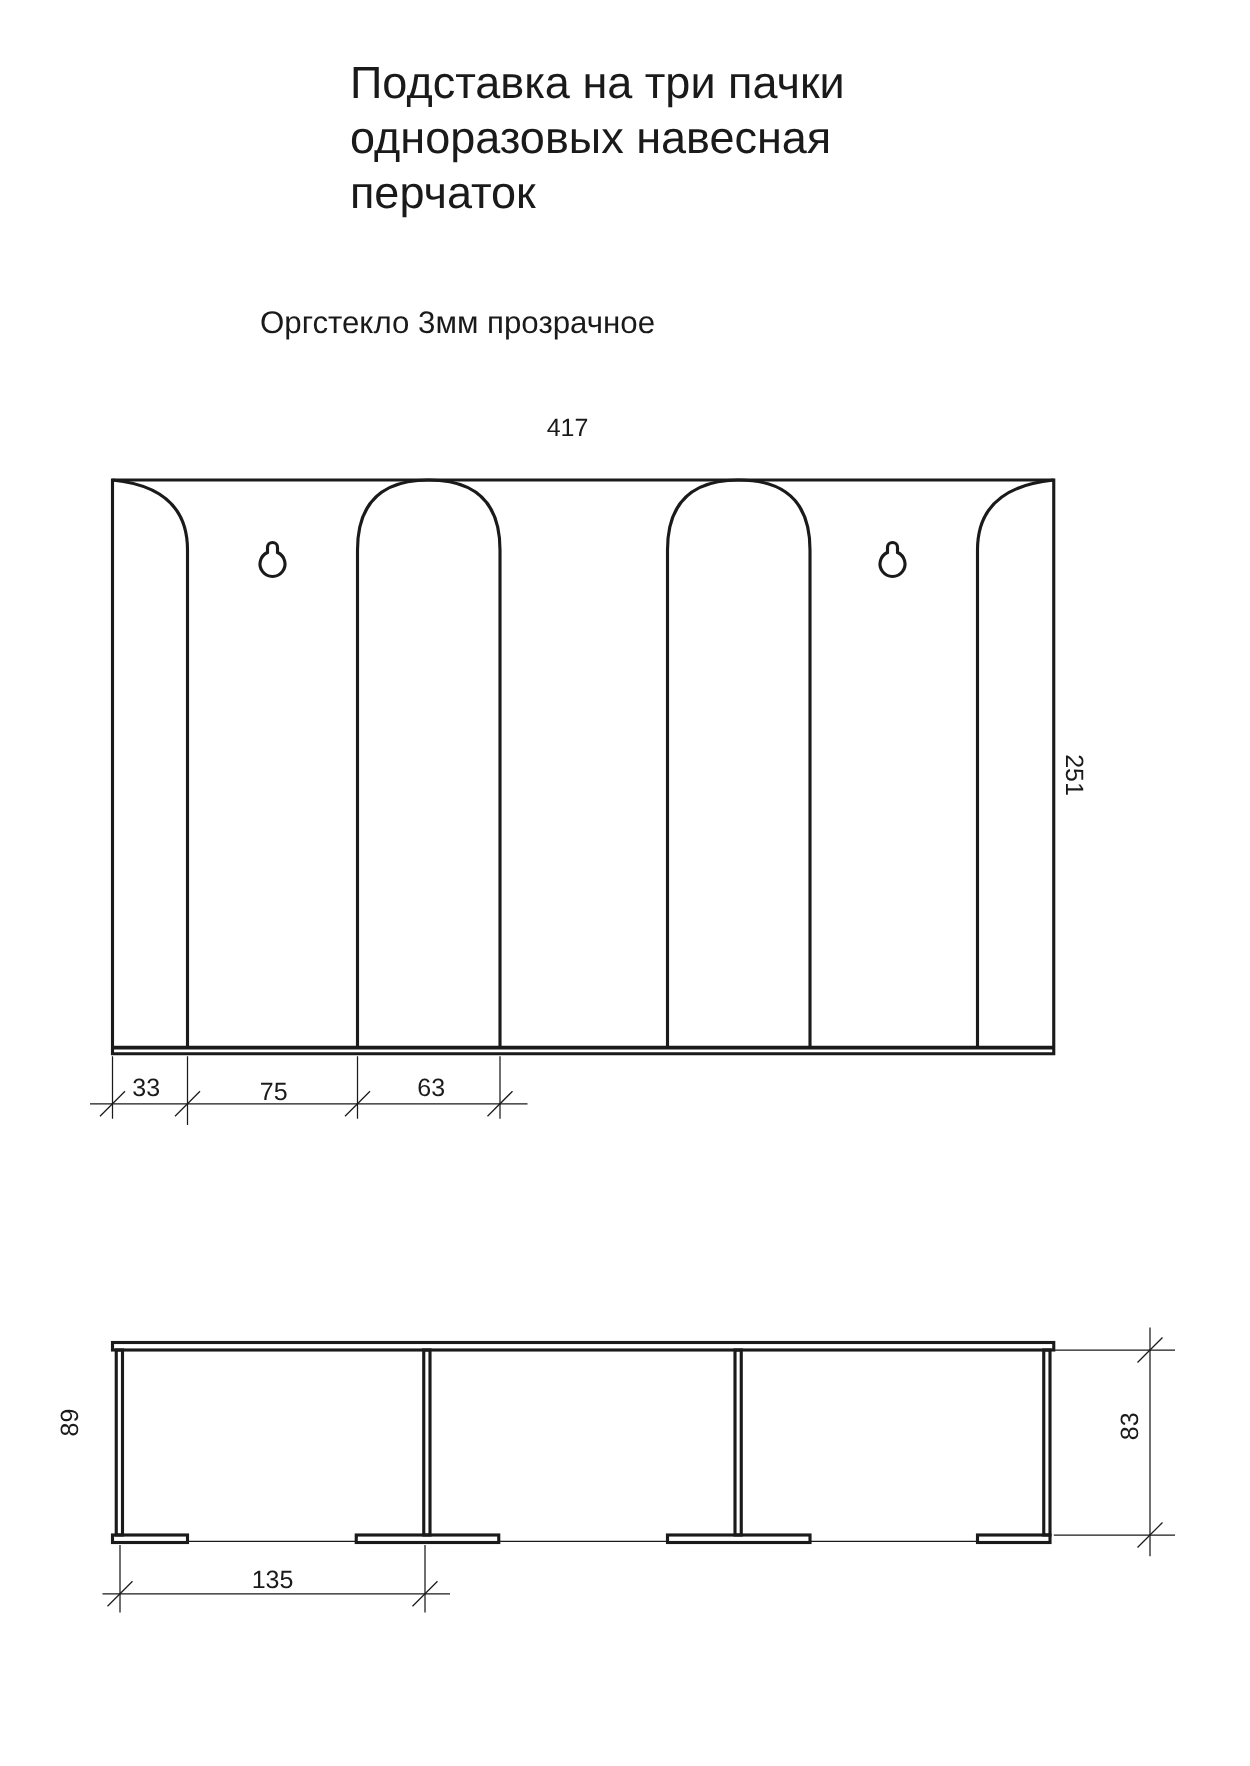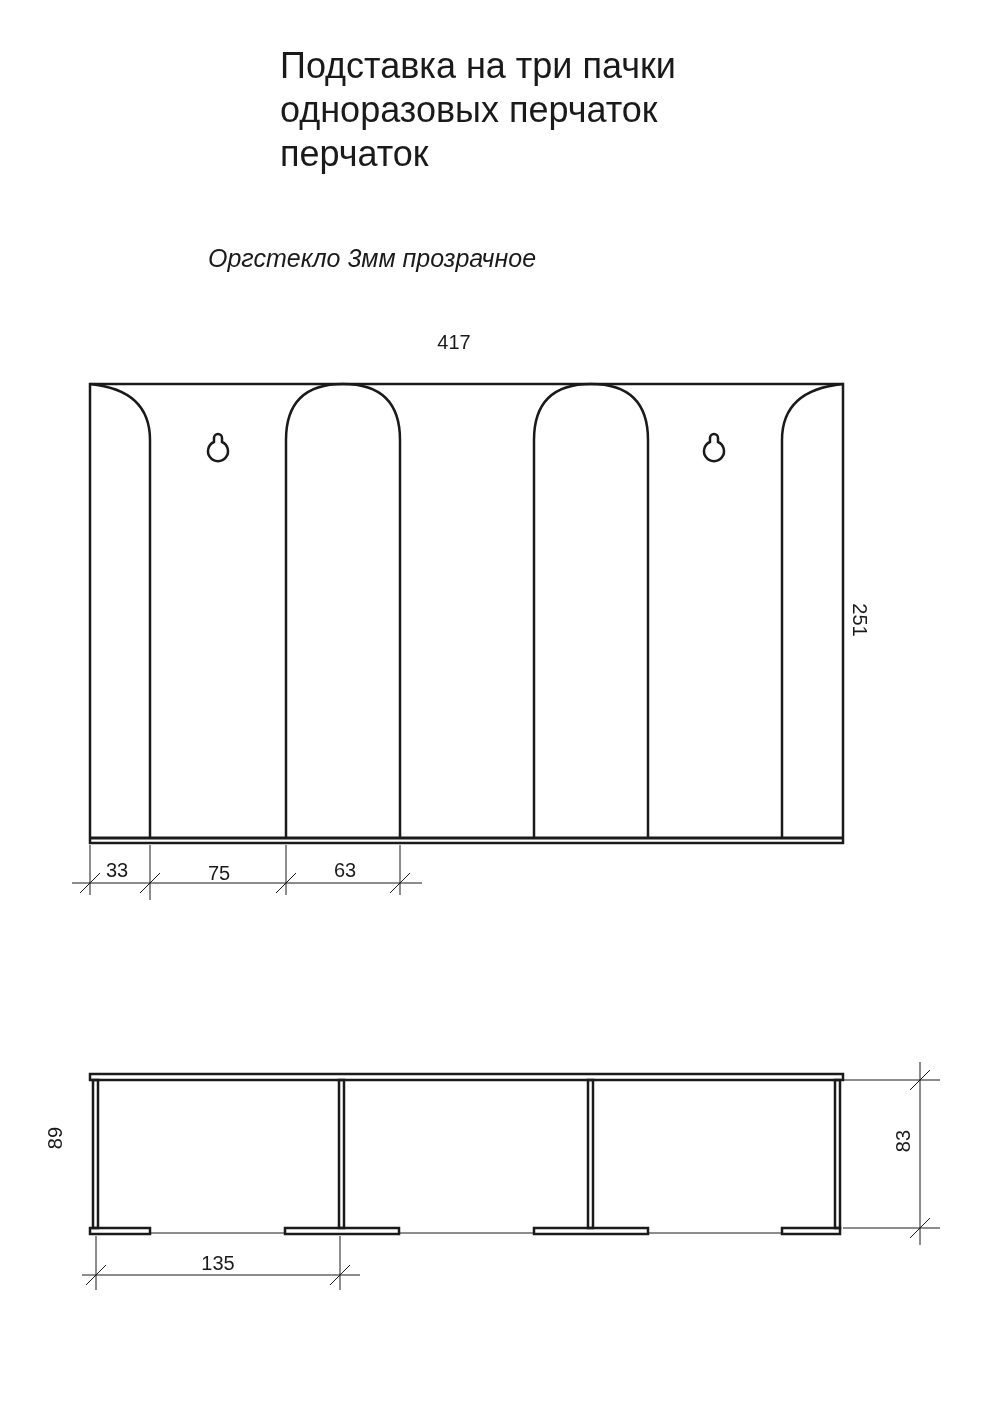--- a/index.html
+++ b/index.html
@@ -1,29 +1,29 @@
 <!DOCTYPE html>
 <html><head>
 <meta charset="utf-8">
 <style>
   html, body { margin: 0; padding: 0; background: #ffffff; }
   body { width: 1000px; height: 1413px; position: relative; overflow: hidden;
          font-family: "Liberation Sans", sans-serif; color: #1a1a1a; }
   .title { position: absolute; left: 280px; top: 44px; font-size: 36px; line-height: 44px; }
   .title div { white-space: nowrap; }
-  .material { position: absolute; left: 208px; top: 244px; font-size: 25px; white-space: nowrap; font-style: italic; }
+  .material { position: absolute; left: 208px; top: 244px; font-size: 25px; white-space: nowrap; }
   svg.drawing { position: absolute; left: 0; top: 0; }
   .dim { font-family: "Liberation Sans", sans-serif; font-size: 20px; fill: #1a1a1a; }
 </style>
 </head>
 <body>
 
 <div class="title">
   <div>Подставка на три пачки</div>
-  <div>одноразовых перчаток</div>
+  <div>одноразовых навесная</div>
   <div>перчаток</div>
 </div>
 
 <div class="material">Оргстекло 3мм прозрачное</div>
 
 <svg class="drawing" width="1000" height="1413" viewBox="0 0 1000 1413">
   <g fill="none" stroke="#1a1a1a" stroke-width="2.5">
 
     <path d="M90,384 L843,384 L843,843 L90,843 Z"></path>
 

